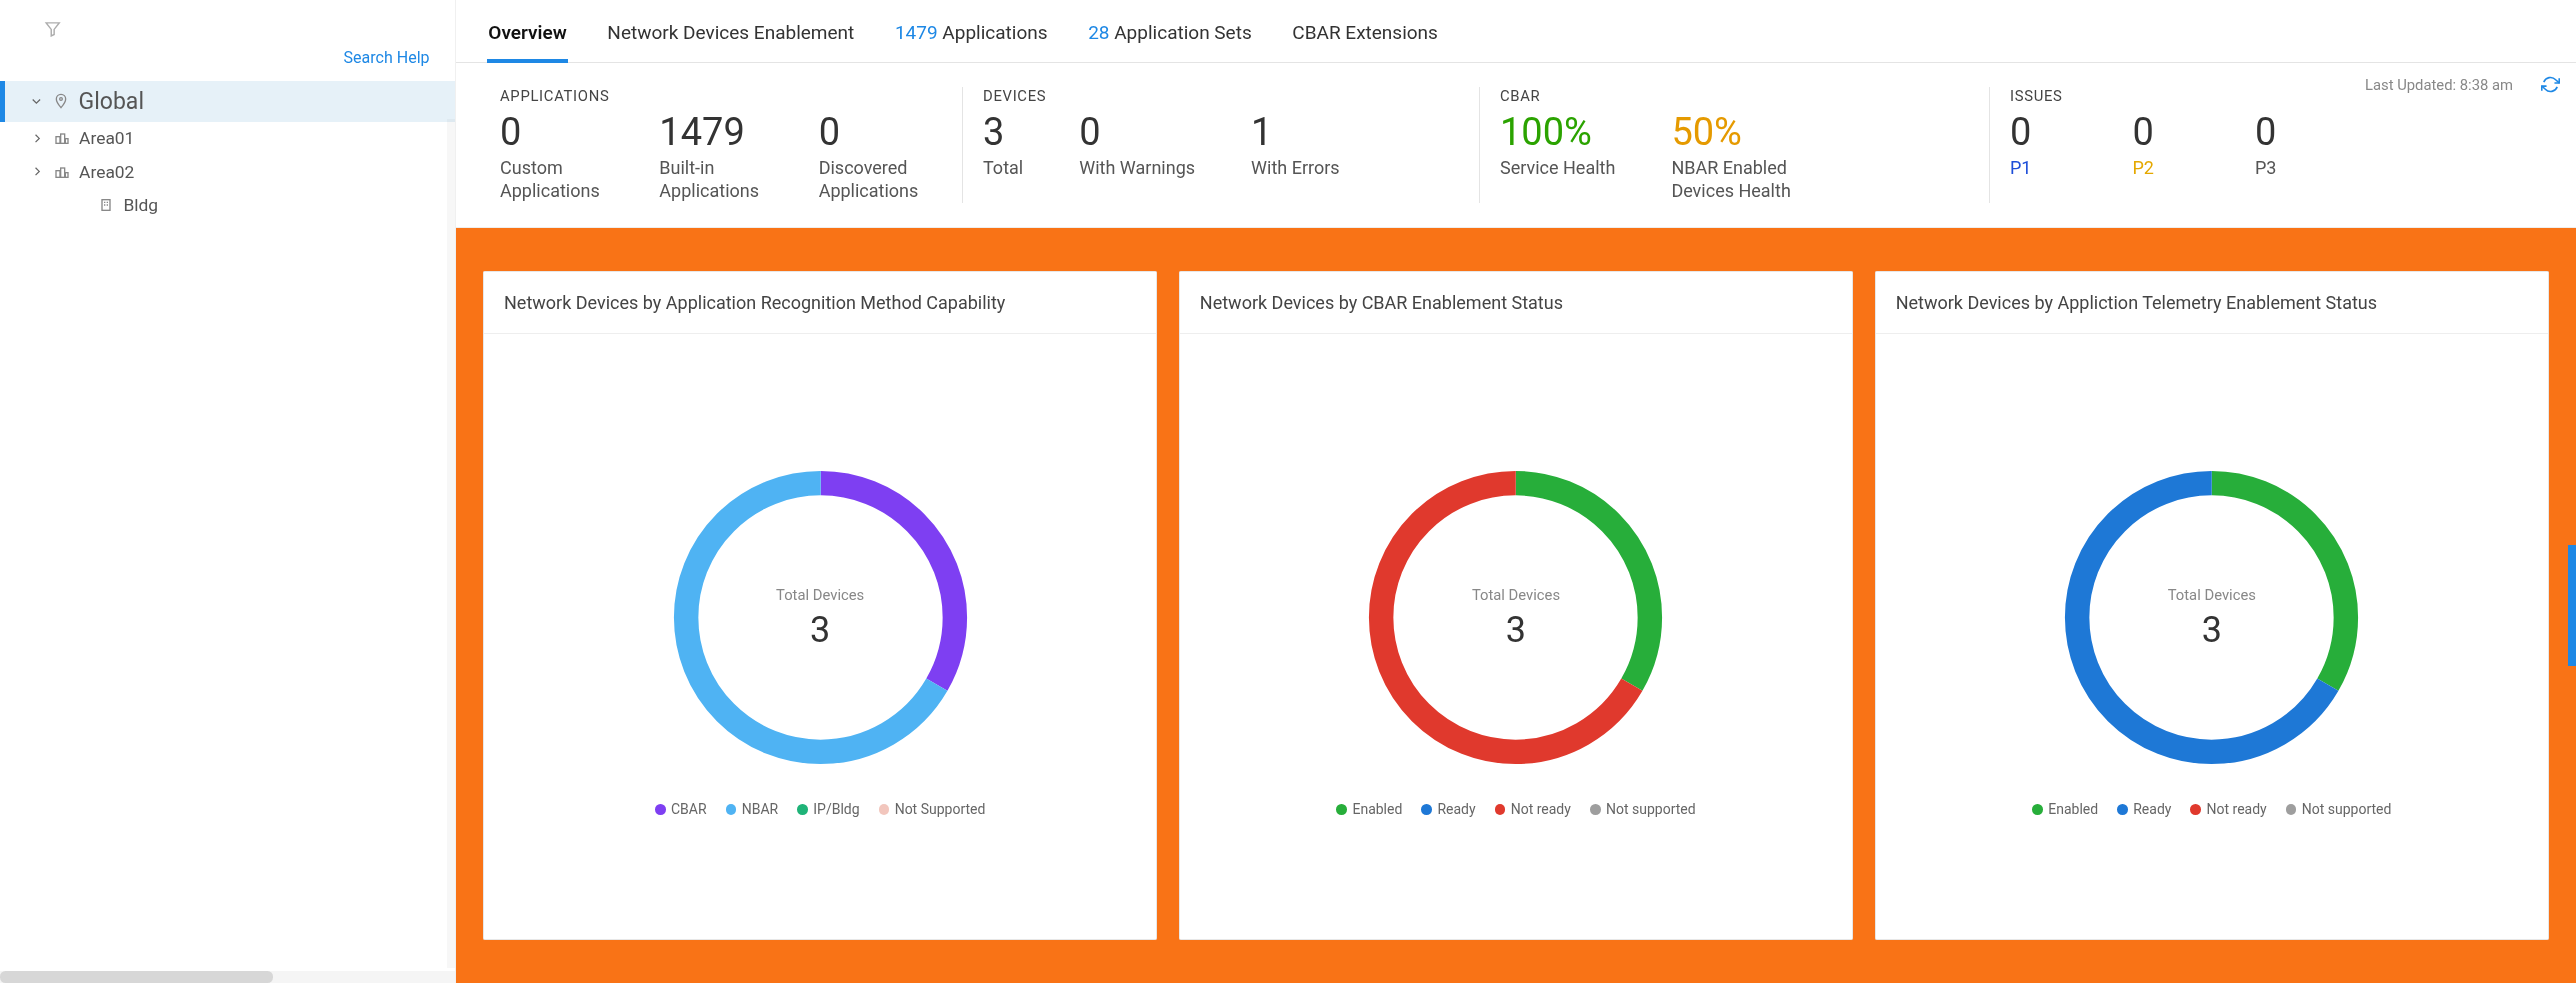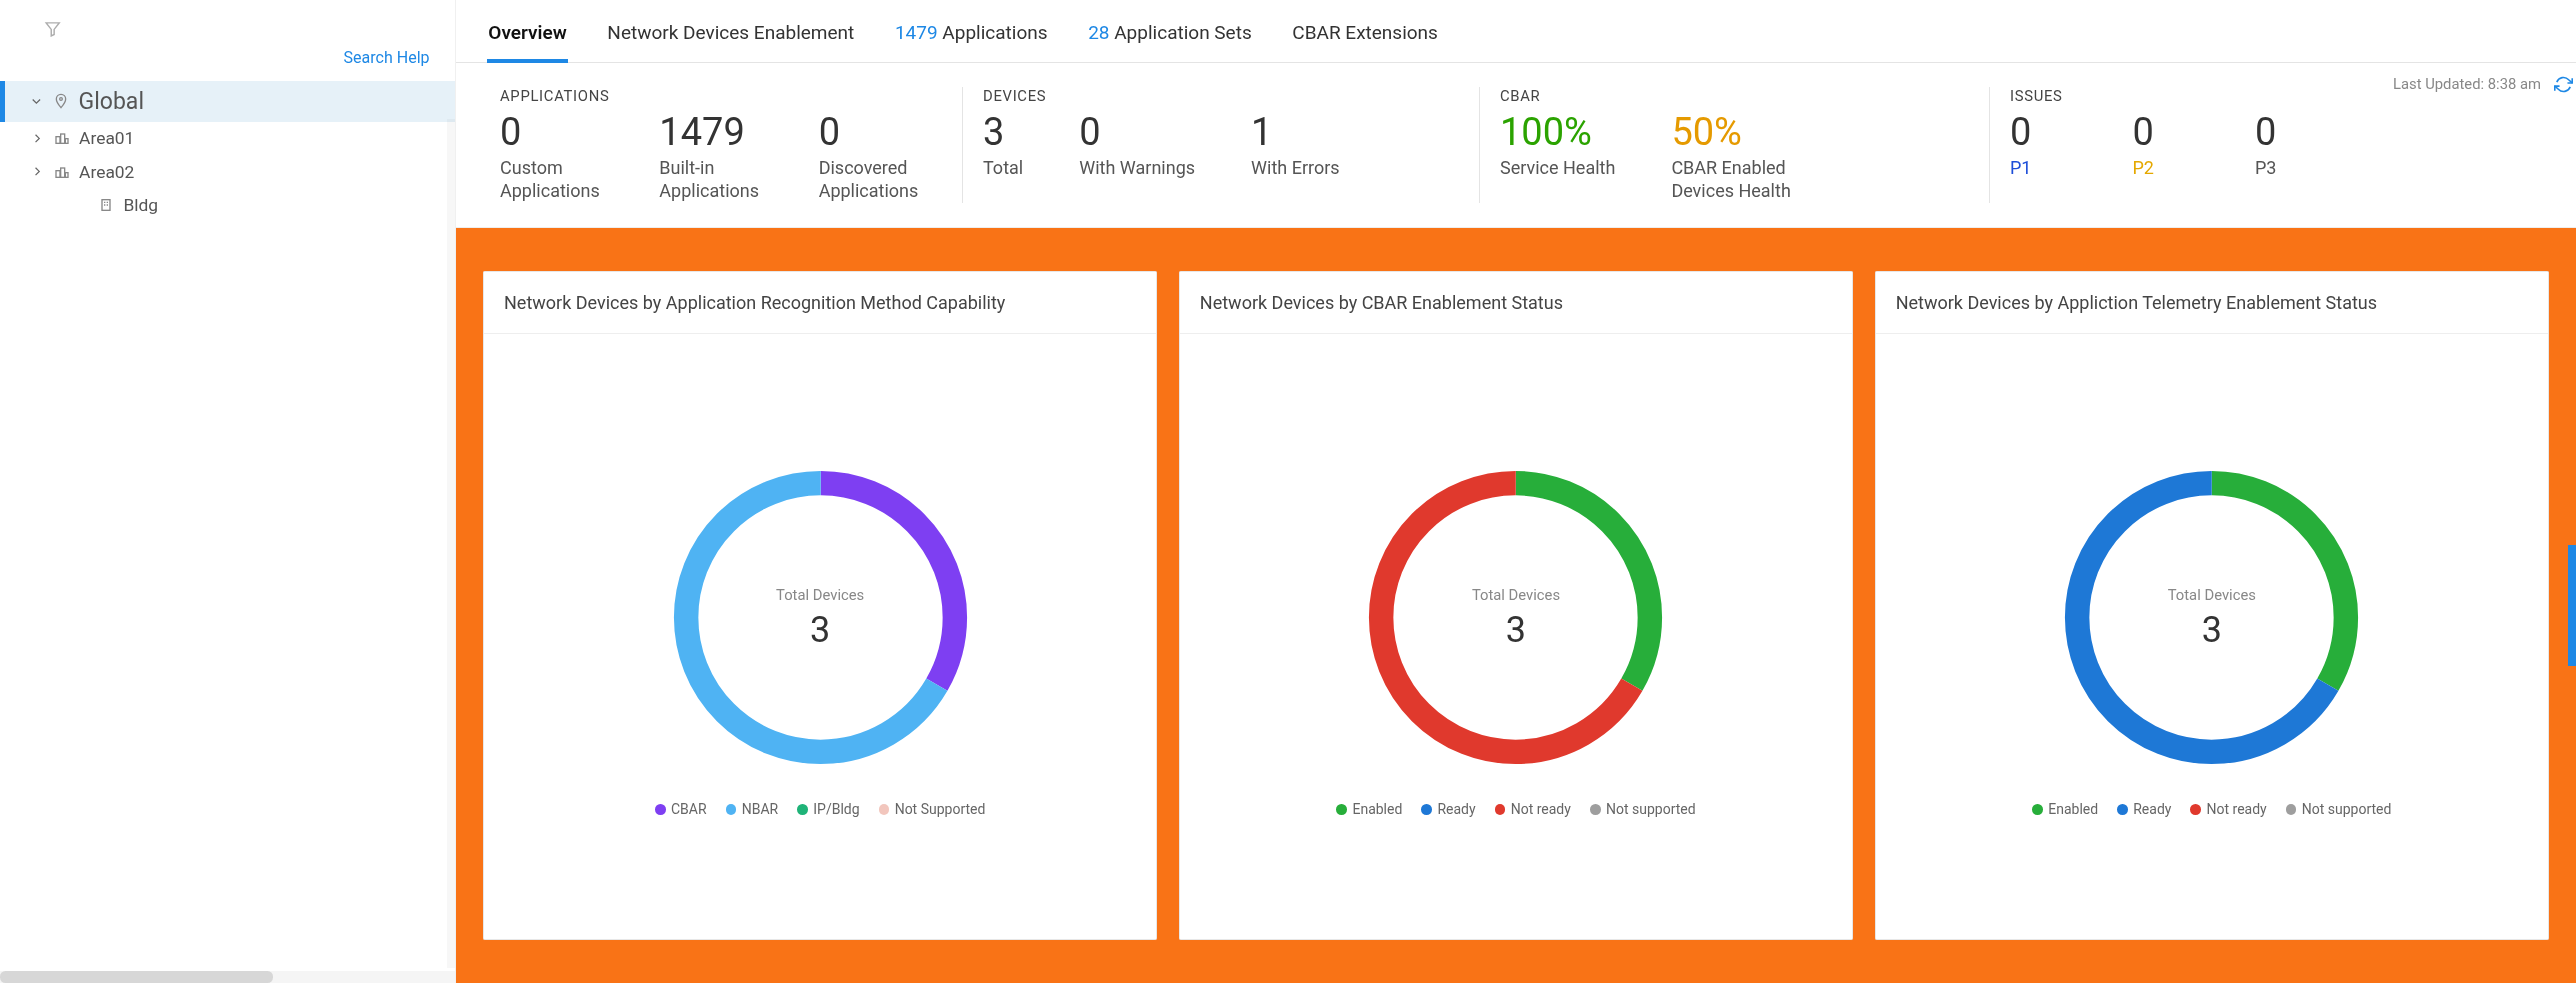--- a/index.html
+++ b/index.html
@@ -41,21 +41,21 @@
 .status-group { padding-right: 40px; padding-left: 20px; border-right: 0.7px solid #e4e4e4; }
 .status-group:last-child { border-right: none; }
 .group-title { font-size: 14.8px; letter-spacing: 0.7px; color: #444; margin-bottom: 6.7px; }
 .metrics-row { display: flex; gap: 56px; }
 .metric-big { font-size: 38px; line-height: 1.1; color: #333; margin-bottom: 2.7px;}
 .metric-big.green { color: #2ba300; }
 .metric-big.orange { color: #e59a00; }
 .metric-sub { font-size: 18px; color: #555; max-width: 134px; line-height: 1.3; }
 .metric-sub.red { color: #1d4ed8; }
 .metric-sub.yellow { color: #e5a800; }
-.last-updated { position: absolute; top: 12px; right: 3px; display: flex; align-items: center; gap: 13px; color: #888; font-size: 14.8px; }
+.last-updated { position: absolute; top: 12px; right: 16px; display: flex; align-items: flex-end; gap: 28px; color: #888; font-size: 14.8px; }
 .refresh-icon { color: #1e88e5; width: 19px; height: 19px; cursor: pointer; }
 
 
 .content { background: #f97316; flex: 1; padding: 43px 27px; display: flex; gap: 21.5px; position: relative; }
 .card { flex: 1; background: #fff; border: 0.7px solid #e7e7e7; border-radius: 1.3px; display: flex; flex-direction: column; }
 .card-title { padding: 20px 20px; font-size: 18px; color: #444; border-bottom: 0.7px solid #eee; }
 .card-body { flex: 1; display: flex; flex-direction: column; align-items: center; justify-content: center; padding: 13.4px 13.4px 6.7px; }
 .donut-wrap { position: relative; width: 349px; height: 349px; display:flex; align-items:center; justify-content:center;}
 .donut-center { position: absolute; top: 50%; left: 50%; transform: translate(-50%,-50%); text-align: center; }
 .donut-center-label { color: #888; font-size: 14.8px; margin-bottom: 5px; }
@@ -185,21 +185,21 @@
 
       <div class="status-group" style="flex:0 0 510px;">
         <div class="group-title">CBAR</div>
         <div class="metrics-row">
           <div>
             <div class="metric-big green">100%</div>
             <div class="metric-sub">Service Health</div>
           </div>
           <div>
             <div class="metric-big orange">50%</div>
-            <div class="metric-sub">CBAR Enabled Devices Health</div>
+            <div class="metric-sub">NBAR Enabled Devices Health</div>
           </div>
         </div>
       </div>
 
       <div class="status-group" style="flex:1;">
         <div class="group-title">ISSUES</div>
         <div class="metrics-row" style="gap:101px;">
           <div>
             <div class="metric-big">0</div>
             <div class="metric-sub red">P1</div>

